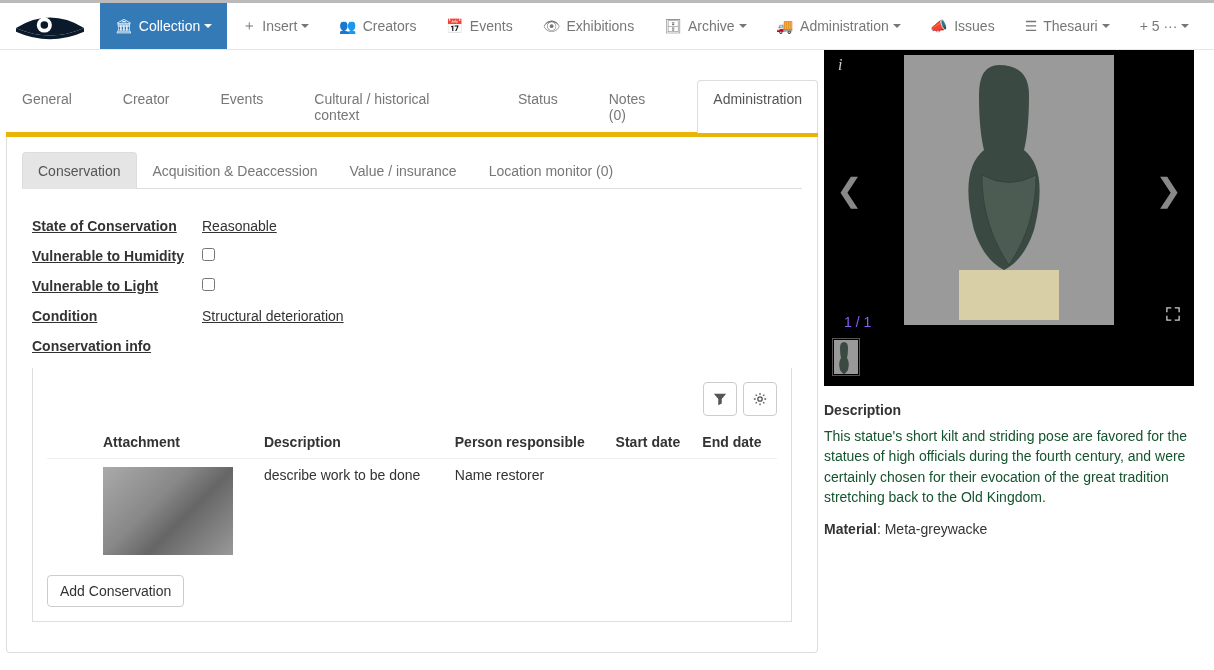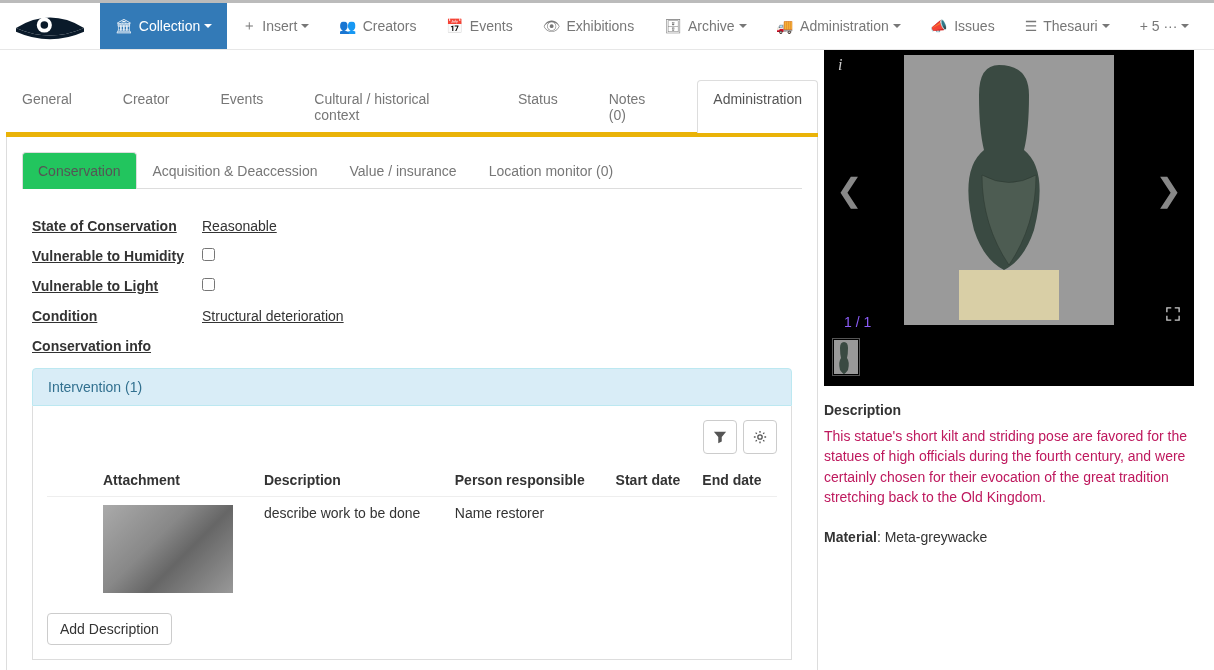--- a/index.html
+++ b/index.html
@@ -13,21 +13,21 @@
 .caret { display: inline-block; width: 0; height: 0; margin-left: 4px; vertical-align: middle; border-top: 4px solid; border-right: 4px solid transparent; border-left: 4px solid transparent; }
 .main { display: flex; }
 .left { flex: 1; padding: 0 6px; min-width: 0; }
 .right { width: 390px; padding: 0 20px 20px 0; }
 .tabs { display: flex; border-bottom: 5px solid #eab308; margin-top: 30px; gap: 19px; }
 .tab { padding: 10px 15px; color: #777; cursor: pointer; border: 1px solid transparent; border-bottom: none; border-radius: 4px 4px 0 0; margin-bottom: -1px; }
 .tab.active { color: #555; background: #fff; border-color: #ddd; border-bottom-color: #fff; }
 .panel { border: 1px solid #ddd; border-top: none; padding: 15px; border-radius: 0 0 4px 4px; }
 .subtabs { display: flex; border-bottom: 1px solid #ddd; }
 .subtab { padding: 10px 15px; color: #777; cursor: pointer; border: 1px solid transparent; border-bottom: none; border-radius: 4px 4px 0 0; margin-bottom: -1px; }
-.subtab.active { color: #555; background: #22c55e; border-color: #ddd; border-bottom-color: #fff; }
+.subtab.active { color: #555; background: #e5e5e5; border-color: #ddd; border-bottom-color: #fff; }
 .subpanel { padding: 15px 10px; }
 .field-row { display: flex; margin: 14px 0; text-decoration: underline; }
 .field-label { width: 170px; font-weight: 700; color: #333; }
 .field-value { flex: 1; }
 .intervention-header { background: #d9edf7; border: 1px solid #bce8f1; color: #31708f; padding: 10px 15px; cursor: pointer; border-radius: 4px 4px 0 0; }
 .intervention-body { border: 1px solid #ddd; border-top: 0; padding: 14px; }
 .table-actions { display: flex; justify-content: flex-end; gap: 6px; margin-bottom: 10px; }
 .icon-btn { width: 34px; height: 34px; border: 1px solid #ccc; border-radius: 4px; background: #fff; display: flex; align-items: center; justify-content: center; cursor: pointer; }
 table { width: 100%; border-collapse: collapse; }
 th { text-align: left; font-weight: 700; padding: 8px 6px; border-bottom: 1px solid #eee; }
@@ -37,21 +37,21 @@
 .image-main { display: flex; align-items: center; justify-content: center; height: 280px; position: relative; }
 .nav-arrow { position: absolute; top: 50%; transform: translateY(-50%); font-size: 32px; color: #888; cursor: pointer; padding: 0 12px; user-select: none; }
 .nav-arrow.left-a { left: 0; }
 .nav-arrow.right-a { right: 0; }
 .info-i { position: absolute; top: 6px; left: 14px; color: #ccc; font-style: italic; font-family: serif; font-size: 16px; }
 .pagecount { color: #8b5cf6; font-size: 14px; padding: 2px 20px 0; text-align: right; }
 .expand { position: absolute; bottom: 6px; right: 14px; color: #ccc; cursor: pointer; }
 .thumb-row { padding: 8px 8px 10px; display: flex; }
 .thumb { width: 28px; height: 38px; border: 1px solid #555; display: flex; align-items: center; justify-content: center; }
 .desc-title { font-weight: 700; margin: 16px 0 8px; }
-.desc-text { color: #be185d; margin-bottom: 22px; line-height: 1.45; }
+.desc-text { color: #14532d; margin-bottom: 14px; line-height: 1.45; }
 .mat-line { margin-top: 2px; }
 .chk { width: 13px; height: 13px; }
 .thumb-img { width: 130px; height: 88px; background: linear-gradient(135deg,#aaa 0%,#888 40%,#666 60%,#999 100%); display: block; }
 .statue-svg { width: 210px; height: 270px; background: #888; display: block; }
 </style>
 </head>
 <body>
 
 <div class="topnav">
   <div class="logo">
@@ -144,21 +144,20 @@
           <div class="field-value"><input type="checkbox" class="chk" style=""></div>
         </div>
         <div class="field-row">
           <div class="field-label">Condition</div>
           <div class="field-value">Structural deterioration</div>
         </div>
         <div class="field-row">
           <div class="field-label">Conservation info</div>
         </div>
 
-        <div class="intervention-header">Intervention (1)</div>
         <div class="intervention-body">
           <div class="table-actions">
             <div class="icon-btn">
               <svg width="14" height="14" viewBox="0 0 16 16">
                   <path d="M1 2 h14 l-5 6 v5 l-4 2 v-7 Z" fill="#555"></path>
                 </svg>
             </div>
             <div class="icon-btn">
               <svg width="14" height="14" viewBox="0 0 16 16">
                   <circle cx="8" cy="8" r="2.5" fill="none" stroke="#555" stroke-width="1.5"></circle>
@@ -183,21 +182,21 @@
                 <td>
                     <span class="thumb-img"></span>
                   </td>
                 <td>describe work to be done</td>
                 <td>Name restorer</td>
                 <td></td>
                 <td></td>
               </tr>
             </tbody>
           </table>
-          <button class="btn">Add Description</button>
+          <button class="btn">Add Conservation</button>
         </div>
       </div>
     </div>
   </div>
 
   <div class="right">
     <div class="image-viewer">
       <div class="image-main">
         <span class="info-i">i</span>
         <span class="nav-arrow left-a">❮</span>

